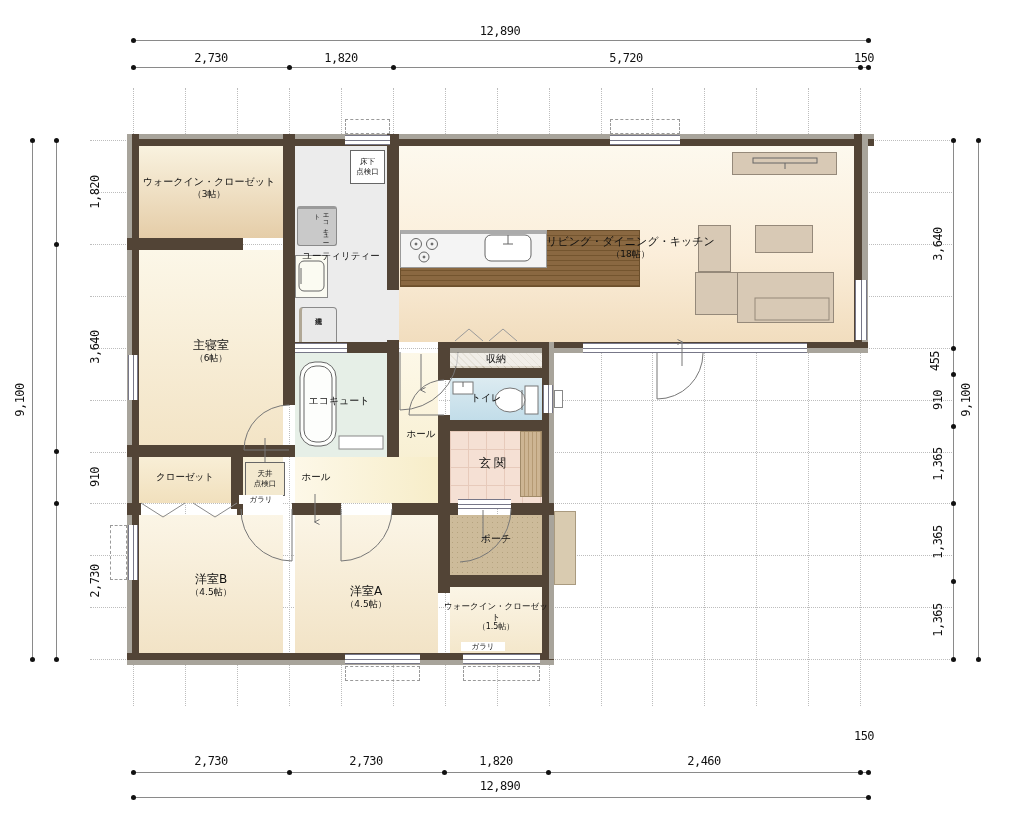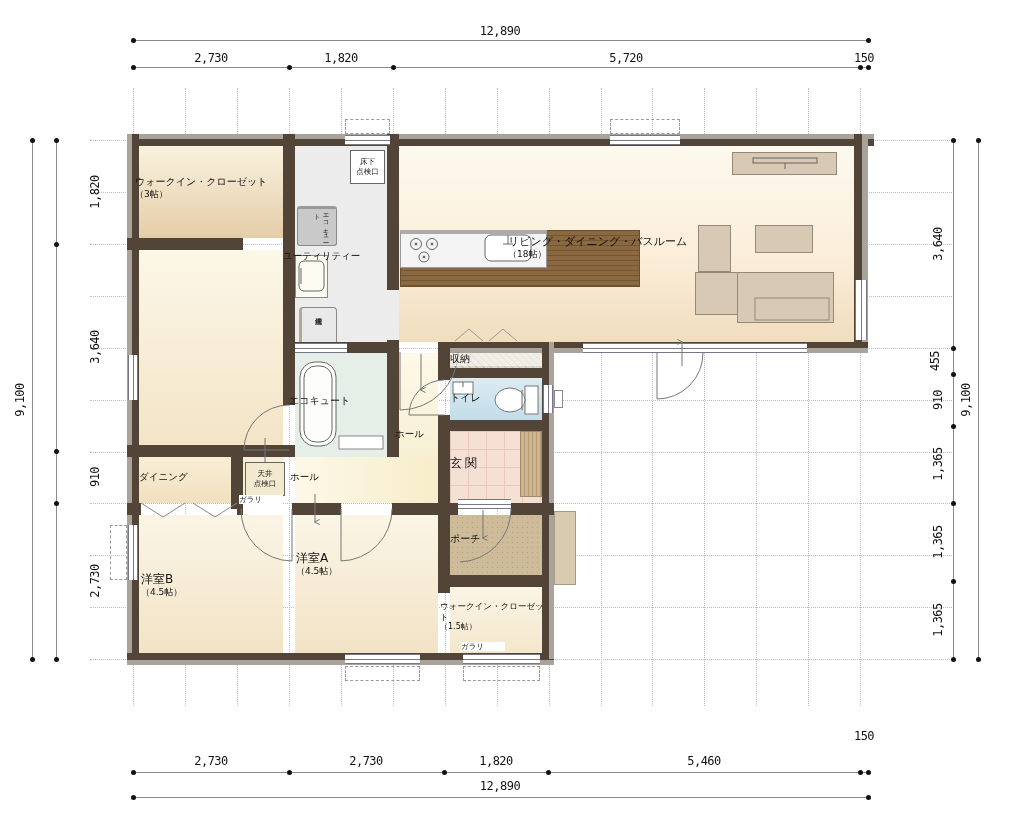--- a/index.html
+++ b/index.html
@@ -17,21 +17,21 @@
   .wall-t{background:linear-gradient(180deg,#a8a49b 0 42%,#524436 42%);}
   .wall-l{background:linear-gradient(90deg,#a8a49b 0 42%,#524436 42%);}
   .wall-r{background:linear-gradient(270deg,#a8a49b 0 42%,#524436 42%);}
   .wall-b{background:linear-gradient(0deg,#a8a49b 0 42%,#524436 42%);}
   .winh{position:absolute;z-index:5;background:#fff linear-gradient(#778,#778) center/100% 1px no-repeat;
         border-top:1px solid #778;border-bottom:1px solid #778;box-sizing:border-box;}
   .winv{position:absolute;z-index:5;background:#fff linear-gradient(#778,#778) center/1px 100% no-repeat;
         border-left:1px solid #778;border-right:1px solid #778;box-sizing:border-box;}
   .dash{position:absolute;z-index:5;border:1px dashed #9a9a9a;box-sizing:border-box;}
   #ov{position:absolute;inset:0;z-index:6;overflow:visible;}
-  .lbl{position:absolute;z-index:7;line-height:1.25;color:#111;}
+  .lbl{position:absolute;z-index:7;text-align:center;line-height:1.25;color:#111;}
   .sz{font-size:9px;}
   .hatchbox{position:absolute;z-index:7;border:1px solid #666;box-sizing:border-box;
             display:flex;align-items:center;justify-content:center;text-align:center;
             white-space:pre-line;font-size:7.5px;line-height:1.35;background:#fff;}
   .vtxt{position:absolute;z-index:7;writing-mode:vertical-rl;text-orientation:upright;
         font-size:6.5px;letter-spacing:0;color:#222;}
   
   .dimline{position:absolute;background:#8a8a8a;z-index:8;}
   .dot{position:absolute;width:5px;height:5px;border-radius:50%;background:#111;z-index:9;}
   .dim{position:absolute;z-index:9;font-family:"DejaVu Sans Mono","DejaVu Sans",monospace;
@@ -206,34 +206,38 @@
       <path d="M389,250 L389,270"></path>
       <rect x="320" y="242" width="20" height="12" fill="#fff" stroke="#777"></rect>
           <path d="M330,242 L330,247"></path>
     </g>
   </svg>
 
   <div class="lbl" style="left:2px;top:36px;width:148px;font-size:10px;">
     <div>ウォークイン・クローゼット</div>
     <div class="sz">（3帖）</div>
   </div>
+  <div class="lbl" style="left:6px;top:198px;width:144px;font-size:12px;">
+    <div>主寝室</div>
+    <div class="sz">（6帖）</div>
+  </div>
   <div class="lbl" style="left:375px;top:95px;width:245px;font-size:11px;">
-    <div>リビング・ダイニング・バスルーム</div>
+    <div>リビング・ダイニング・キッチン</div>
     <div class="sz">（18帖）</div>
   </div>
   <div class="lbl" style="left:150px;top:110px;width:116px;font-size:9.5px;">ユーティリティー</div>
   <div class="lbl" style="left:156px;top:255px;width:100px;font-size:10px;">エコキュート</div>
   <div class="lbl" style="left:317px;top:213px;width:92px;font-size:10px;background:rgba(255,255,255,.55);">収納</div>
   <div class="lbl" style="left:317px;top:252px;width:72px;font-size:10px;">トイレ</div>
   <div class="lbl" style="left:262px;top:288px;width:52px;font-size:9.5px;">ホール</div>
   <div class="lbl" style="left:157px;top:331px;width:52px;font-size:9.5px;">ホール</div>
-  <div class="lbl" style="left:6px;top:331px;width:92px;font-size:9.5px;">ダイニング</div>
+  <div class="lbl" style="left:6px;top:331px;width:92px;font-size:9.5px;">クローゼット</div>
   <div class="lbl" style="left:317px;top:316px;width:88px;font-size:12px;letter-spacing:3px;">玄関</div>
   <div class="lbl" style="left:317px;top:393px;width:92px;font-size:10px;">ポーチ</div>
-  <div class="lbl" style="left:163px;top:411px;width:140px;font-size:12px;">
+  <div class="lbl" style="left:163px;top:444px;width:140px;font-size:12px;">
     <div>洋室A</div>
     <div class="sz">（4.5帖）</div>
   </div>
   <div class="lbl" style="left:8px;top:432px;width:140px;font-size:12px;">
     <div>洋室B</div>
     <div class="sz">（4.5帖）</div>
   </div>
   <div class="lbl" style="left:307px;top:461px;width:112px;font-size:8.5px;">
     <div>ウォークイン・クローゼット</div>
     <div class="sz" style="font-size:8px;">（1.5帖）</div>
@@ -259,21 +263,21 @@
 <div class="dimline" style="left:978px;top:140px;width:1px;height:519px;"></div>
 
 <div class="dim" style="left:440px;top:24px;width:120px;">12,890</div>
 <div class="dim" style="left:161px;top:51px;width:100px;">2,730</div>
 <div class="dim" style="left:291px;top:51px;width:100px;">1,820</div>
 <div class="dim" style="left:576px;top:51px;width:100px;">5,720</div>
 <div class="dim" style="left:840px;top:51px;width:48px;">150</div>
 <div class="dim" style="left:161px;top:754px;width:100px;">2,730</div>
 <div class="dim" style="left:316px;top:754px;width:100px;">2,730</div>
 <div class="dim" style="left:446px;top:754px;width:100px;">1,820</div>
-<div class="dim" style="left:654px;top:754px;width:100px;">5,460</div>
+<div class="dim" style="left:654px;top:754px;width:100px;">2,460</div>
 <div class="dim" style="left:841px;top:729px;width:46px;">150</div>
 <div class="dim" style="left:440px;top:779px;width:120px;">12,890</div>
 <div class="dim rot" style="left:-15px;top:393px;width:70px;">9,100</div>
 <div class="dim rot" style="left:60px;top:185px;width:70px;">1,820</div>
 <div class="dim rot" style="left:60px;top:340px;width:70px;">3,640</div>
 <div class="dim rot" style="left:60px;top:470px;width:70px;">910</div>
 <div class="dim rot" style="left:60px;top:574px;width:70px;">2,730</div>
 <div class="dim rot" style="left:903px;top:237px;width:70px;">3,640</div>
 <div class="dim rot" style="left:903px;top:354px;width:64px;">455</div>
 <div class="dim rot" style="left:903px;top:393px;width:70px;">910</div>

